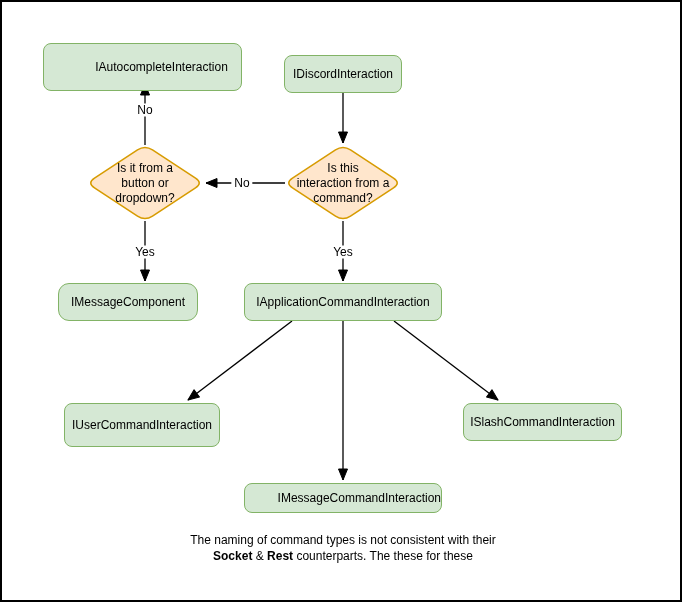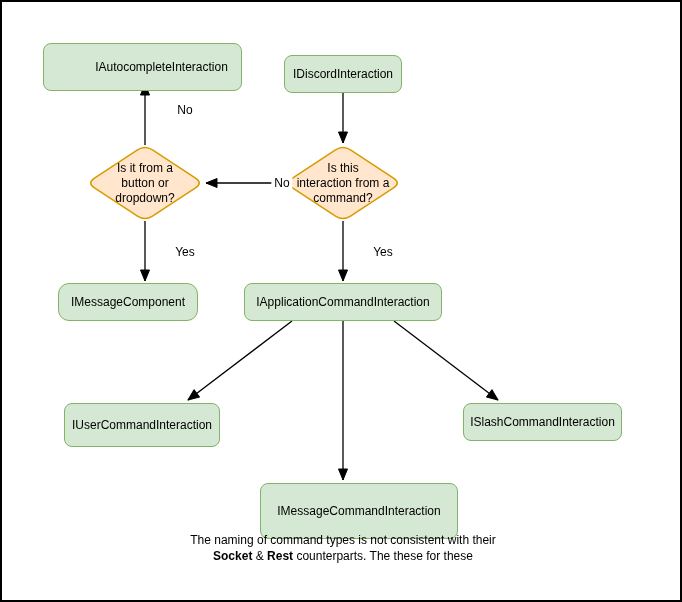--- a/index.html
+++ b/index.html
@@ -21,30 +21,30 @@
     background:var(--box-fill); border:1.5px solid var(--box-stroke);
     border-radius:8px; display:flex; align-items:center; justify-content:center;
     font-size:12px; text-align:center; line-height:14px;
   }
   .node-autocomplete{left:41px; top:41px; width:199px; height:48px;padding-left:38px;}
   .node-discord{left:282px; top:42px; width:118px; height:38px;margin-top:11px;}
   .node-message-component{left:56px; top:281px; width:140px; height:38px;border-radius:11px;}
   .node-app-command{left:242px; top:281px; width:198px; height:38px;}
   .node-user-command{left:62px; top:401px; width:156px; height:44px;}
   .node-slash-command{left:461px; top:401px; width:159px; height:38px;}
-  .node-message-command{left:258px; top:481px; width:198px; height:56px;}
+  .node-message-command{left:242px; top:481px; width:198px; height:30px;justify-content:flex-end;}
   .diamond-label{
     position:absolute; z-index:2; display:flex; align-items:center; justify-content:center;
     font-size:12px; line-height:15px; text-align:center; white-space:pre-line; pointer-events:none;
   }
   .dlabel-1{left:88px; top:143px; width:110px; height:76px;}
   .dlabel-2{left:286px; top:143px; width:110px; height:76px;}
   .edge-label{
     position:absolute; z-index:3; transform:translate(-50%,-50%);
-    background:var(--background); padding:0 3px; font-size:12px; line-height:13px;margin-left:40px;
+    background:var(--background); padding:0 3px; font-size:12px; line-height:13px;
   }
   .elabel-no-top{left:143px; top:108px;}
   .elabel-no-mid{left:240px; top:181px;}
   .elabel-yes-left{left:143px; top:250px;}
   .elabel-yes-right{left:341px; top:250px;}
   .note{
     position:absolute; z-index:2; left:155px; top:530px; width:372px;
     font-size:12px; line-height:16px; text-align:center;
   }
   .note .u{}

